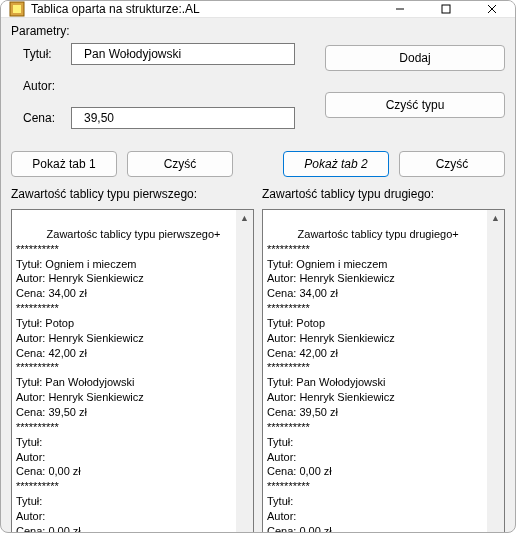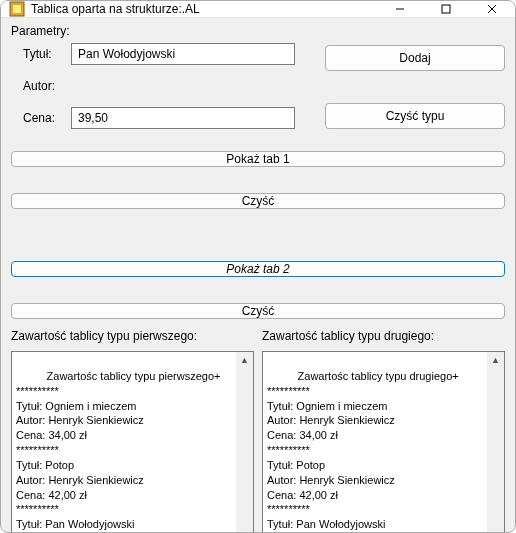--- a/index.html
+++ b/index.html
@@ -26,35 +26,35 @@
   .win-controls { display: flex; height: 100%; }
   .win-btn {
     width: 46px; height: 100%;
     display: flex; align-items: center; justify-content: center;
     font-size: 11px; color: #000; cursor: pointer;
   }
   .body { flex: 1; padding: 6px 10px 10px 10px; display: flex; flex-direction: column; }
   .params-label { font-size: 12px; color: #000; margin-bottom: 5px; }
   .form-area { display: flex; gap: 30px; }
   .left-form { flex: 1; }
-  .right-form { width: 180px; display: flex; flex-direction: column; gap: 32px; padding-top: 2px; }
+  .right-form { width: 180px; display: flex; flex-direction: column; gap: 21px; padding-top: 2px; }
   .form-row { display: flex; align-items: center; margin-bottom: 14px; }
   .form-row label { width: 60px; font-size: 12px; padding-left: 12px; }
   .form-row input {
     flex: 1; height: 22px; border: 1px solid #7a7a7a;
-    font-size: 12px; padding: 2px 6px; background: #fff;
+    font-size: 12px; padding: 2px 12px; background: #fff;
   }
   .btn {
     height: 26px; border: 1px solid #adadad; background: #fdfdfd;
     border-radius: 4px; font-size: 12px; cursor: pointer;
     display: flex; align-items: center; justify-content: center;
   }
   .btn.highlight { border: 1.5px solid #0078d7; font-style: italic; }
   .button-row {
-    display: flex; gap: 26px; margin: 8px 0 10px 0; flex-direction: column;
+    display: flex; gap: 10px; margin: 8px 0 10px 0;
   }
   .button-row .btn { flex: 1; }
   .button-row .gap { width: 30px; flex: none; }
   .content-area { flex: 1; display: flex; gap: 8px; min-height: 0; }
   .content-col { flex: 1; display: flex; flex-direction: column; min-height: 0; }
   .content-label { font-size: 12px; margin-bottom: 8px; }
   .content-box {
     flex: 1; background: #fff; border: 1px solid #7a7a7a;
     font-size: 11px; line-height: 1.35; padding: 2px 4px;
     overflow: hidden; position: relative; white-space: pre;

